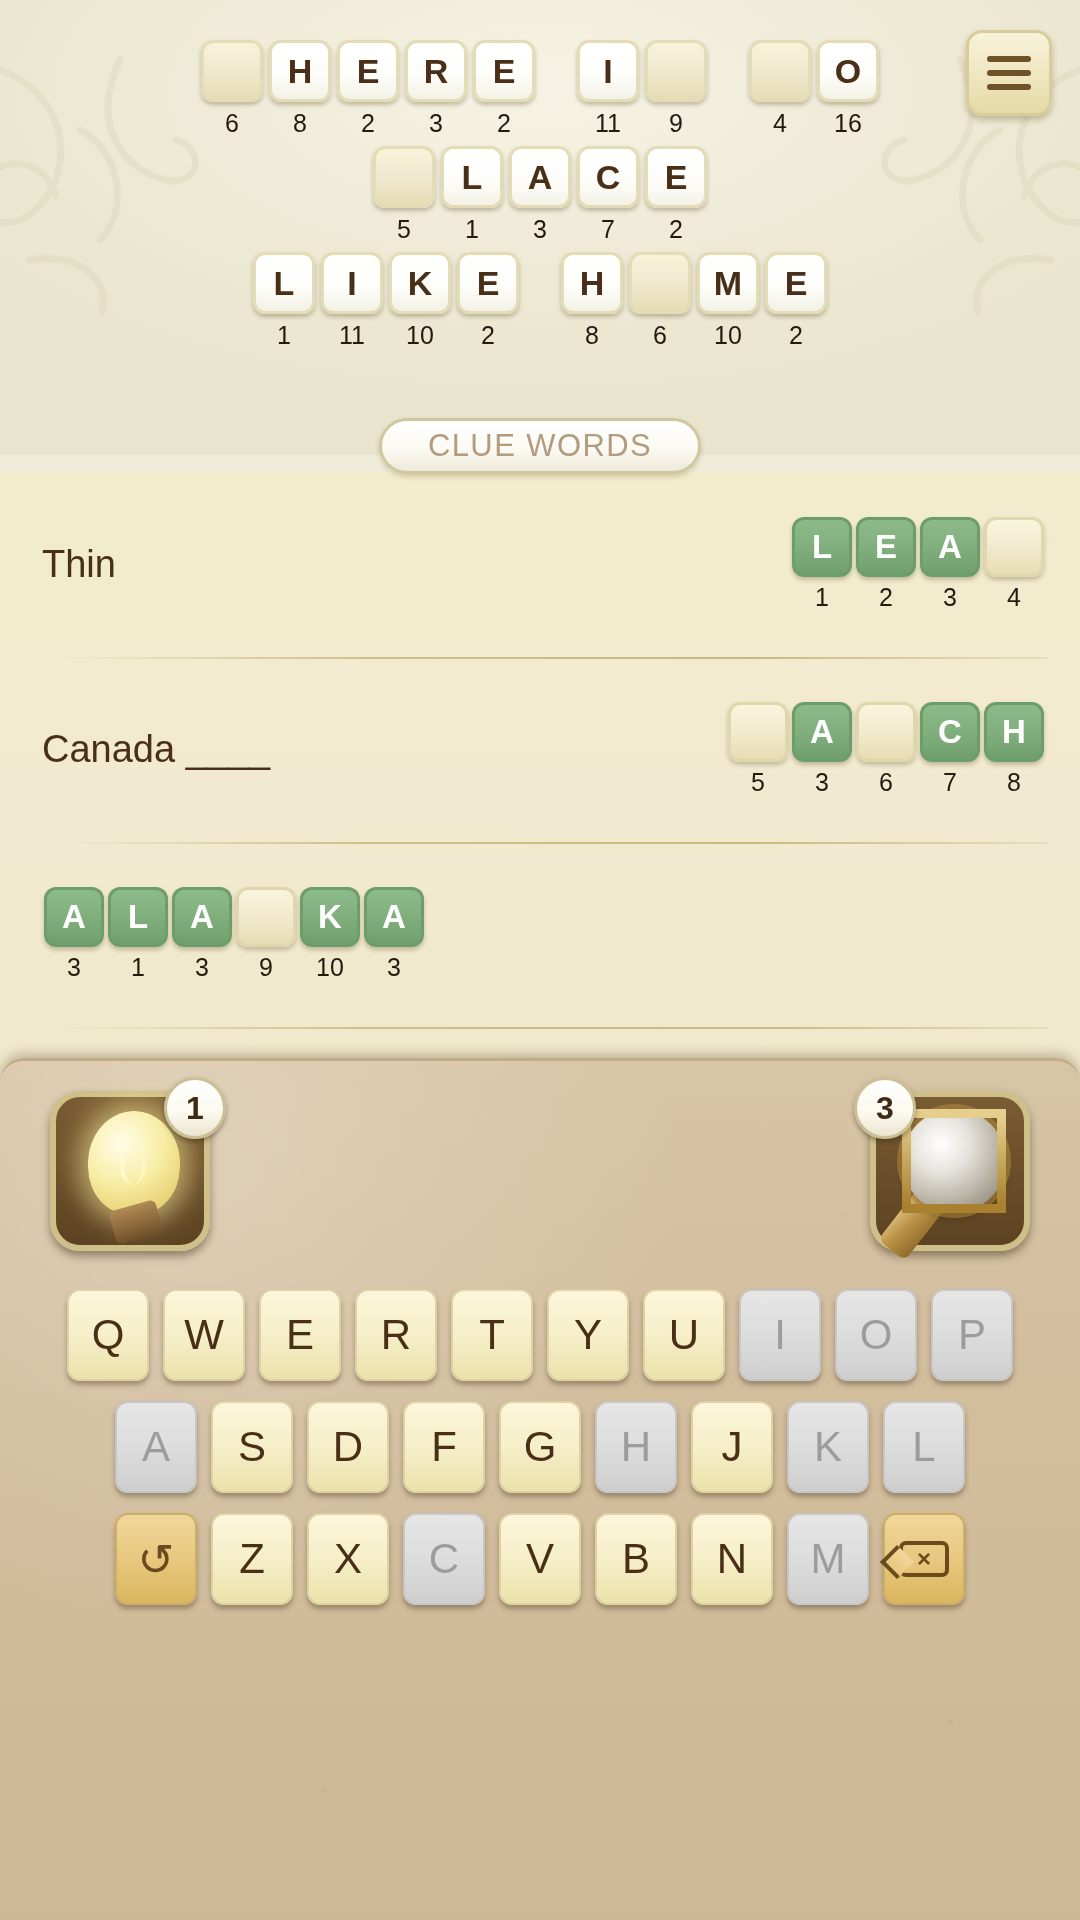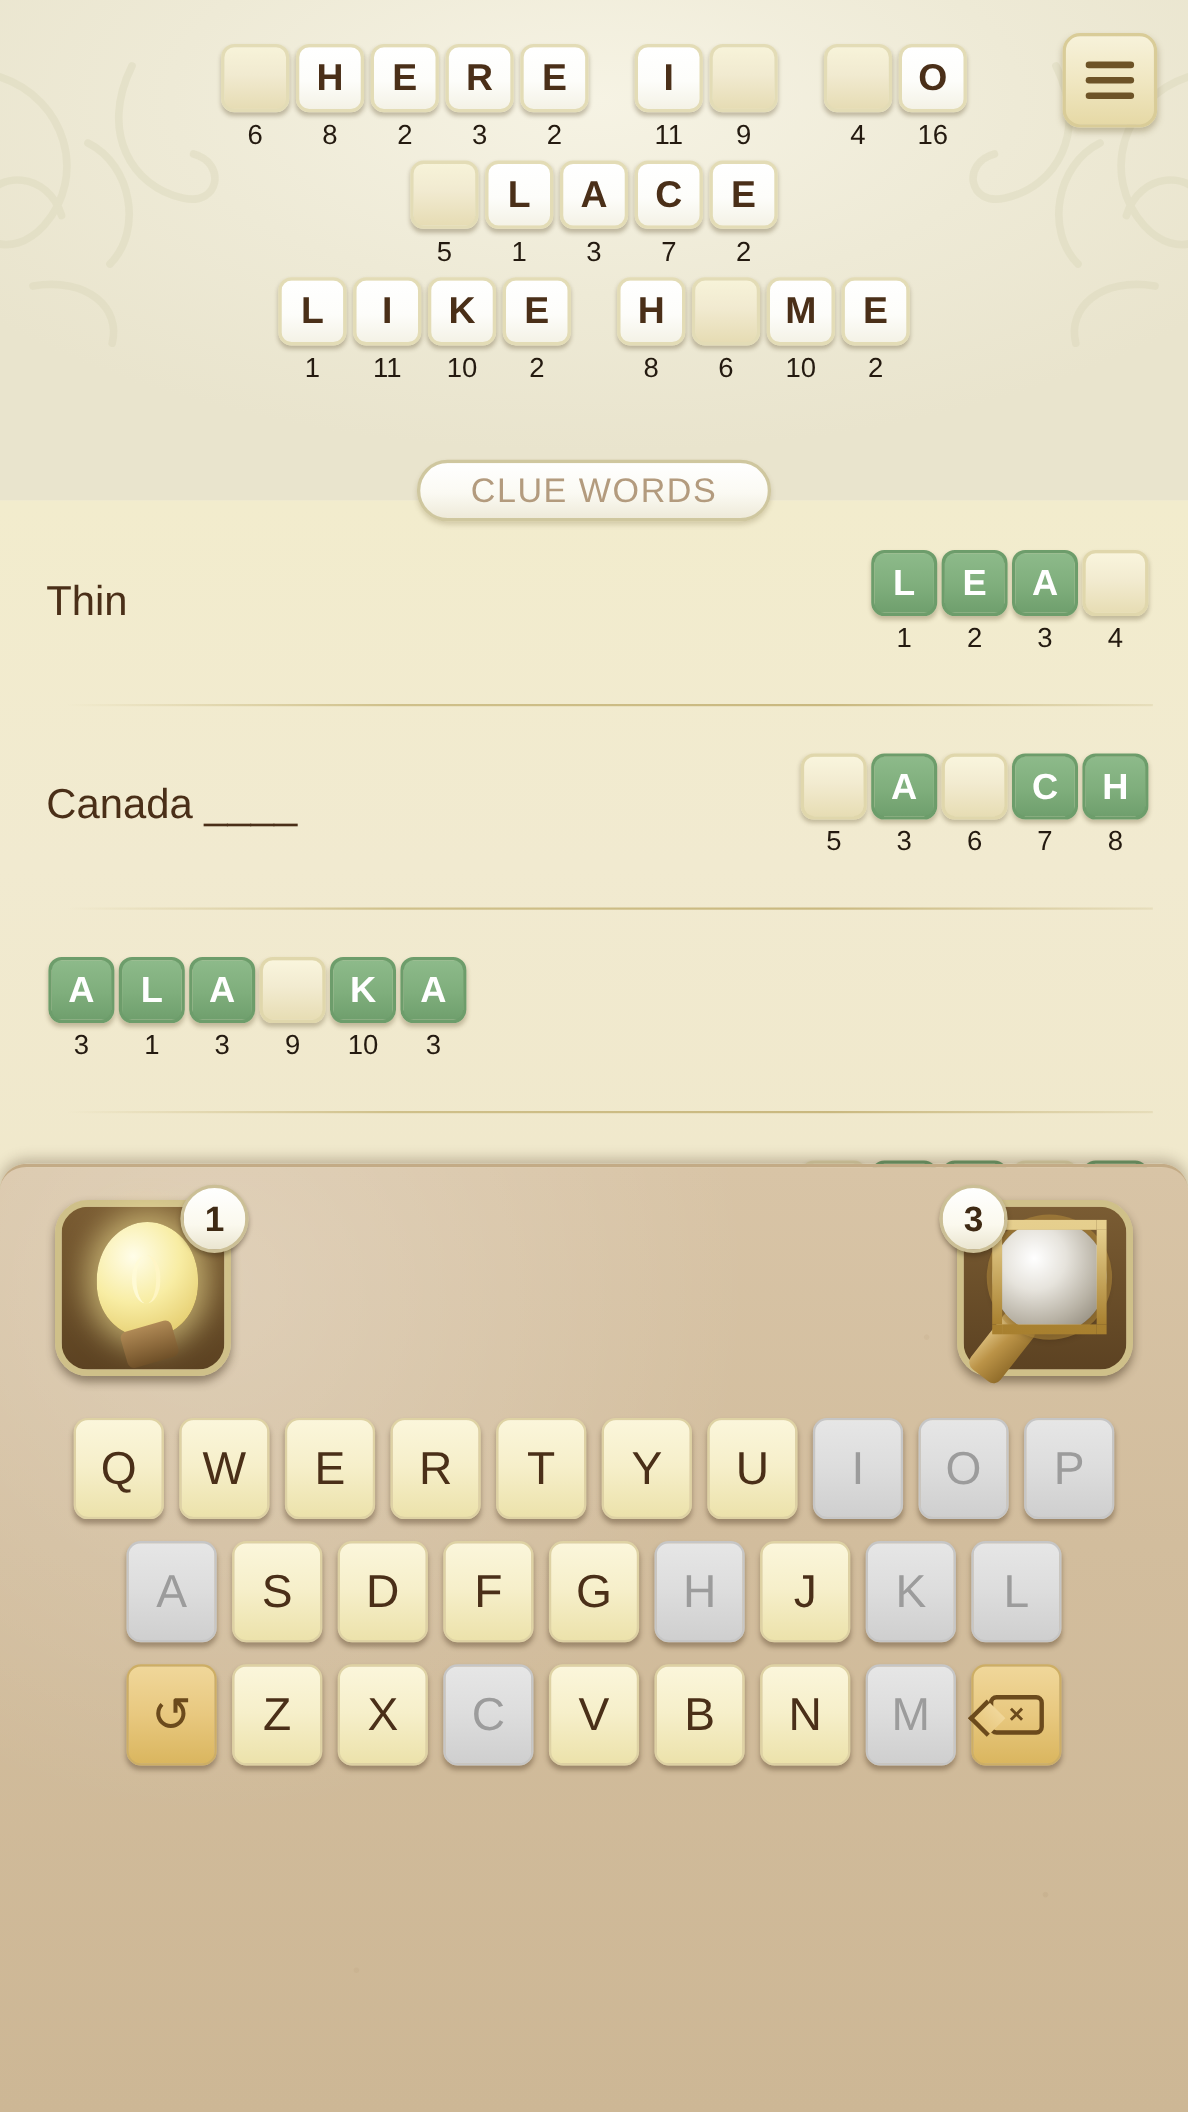--- a/index.html
+++ b/index.html
@@ -129,21 +129,21 @@
     font-size: 31px;
     letter-spacing: 1.4px;
     color: #b39b7e;
     box-shadow: 0 3px 5px rgba(120,105,60,.25);
     text-align: right;
   }
 
   
   .clues {
     position: absolute;
-    left: 0; top: 455px;
+    left: 0; top: 472px;
     width: 1080px;
     height: 830px;
     background: linear-gradient(#f2eccd 0%, #f1ead0 40%, #efe7c8 100%);
     overflow: hidden;
   }
   .clue-row {
     position: relative;
     height: 185px;
     display: flex;
     align-items: center;

